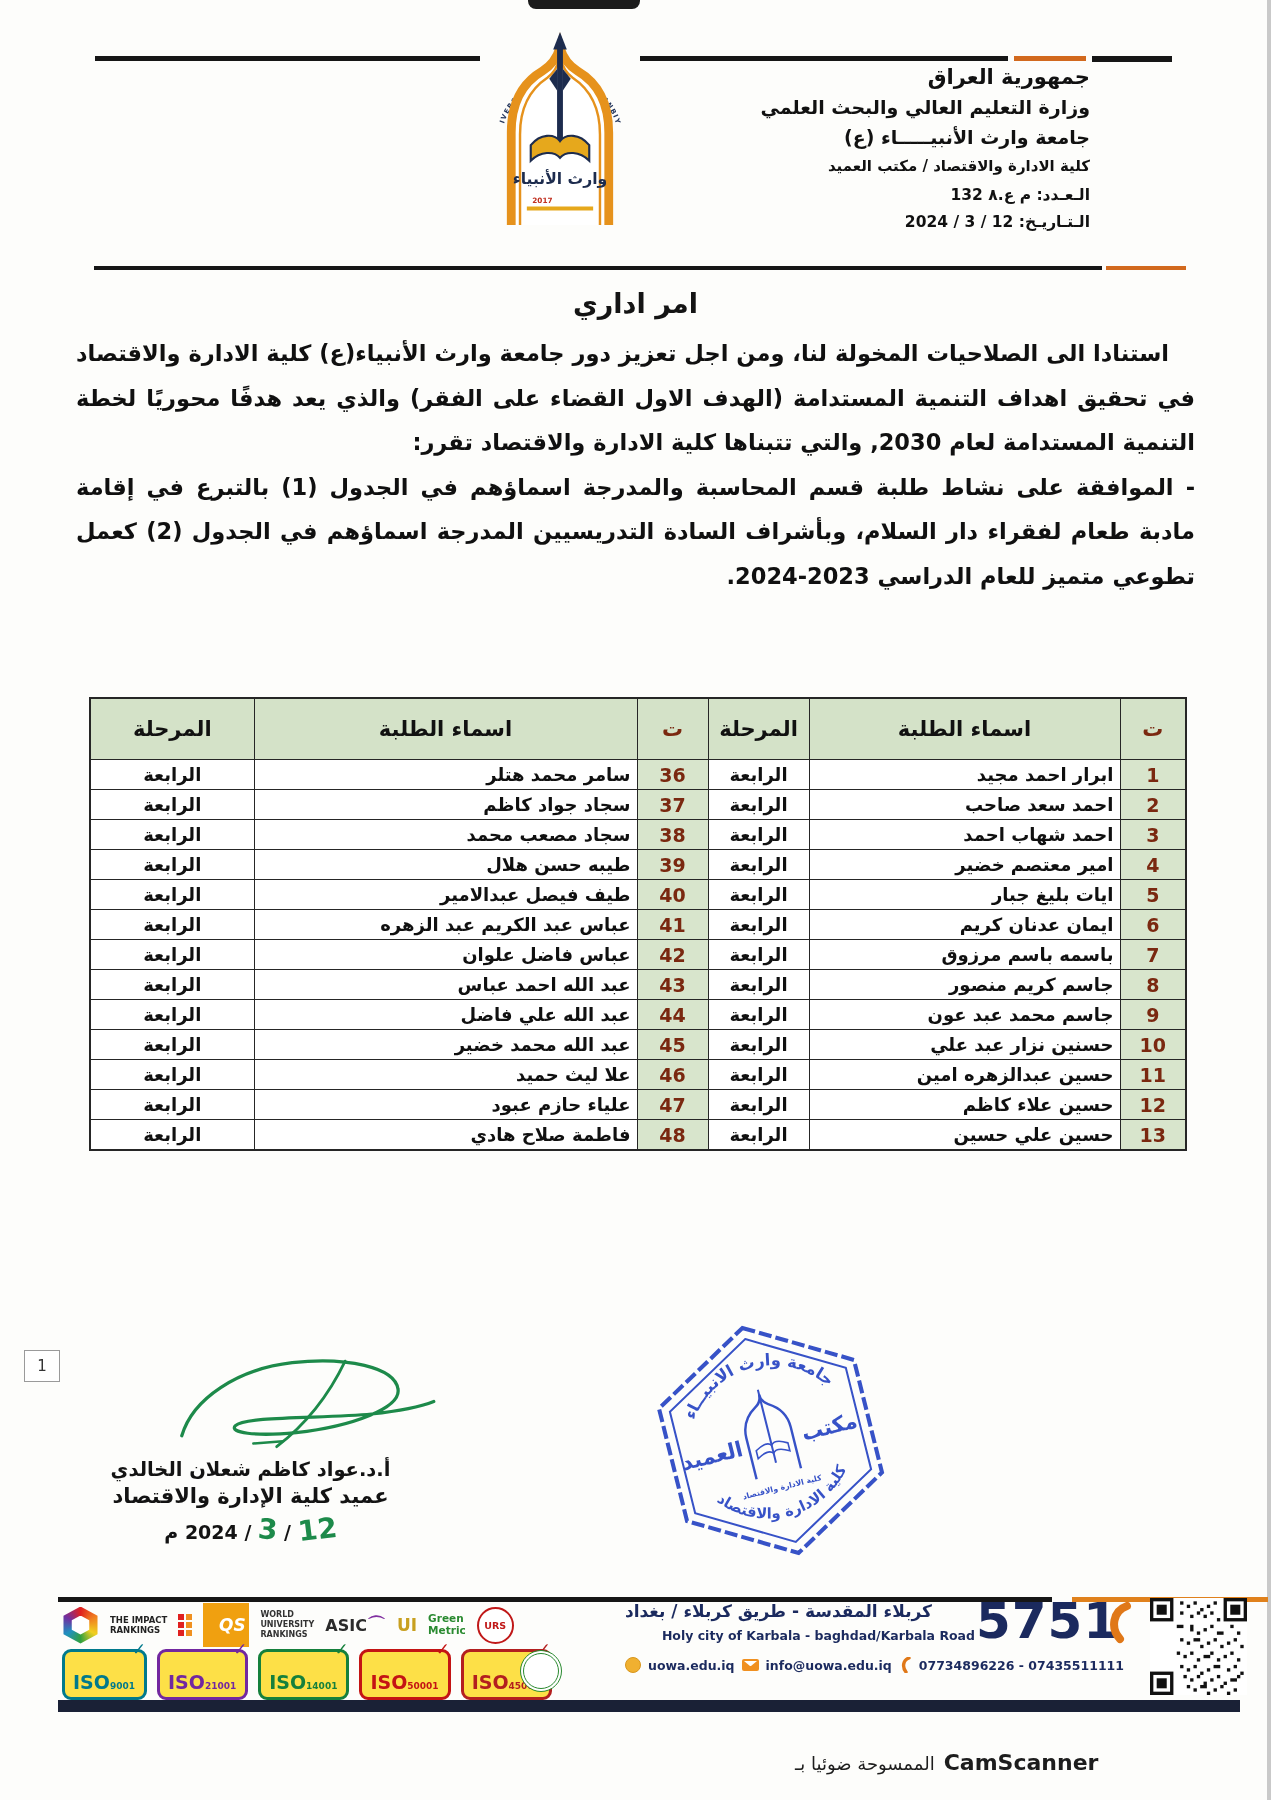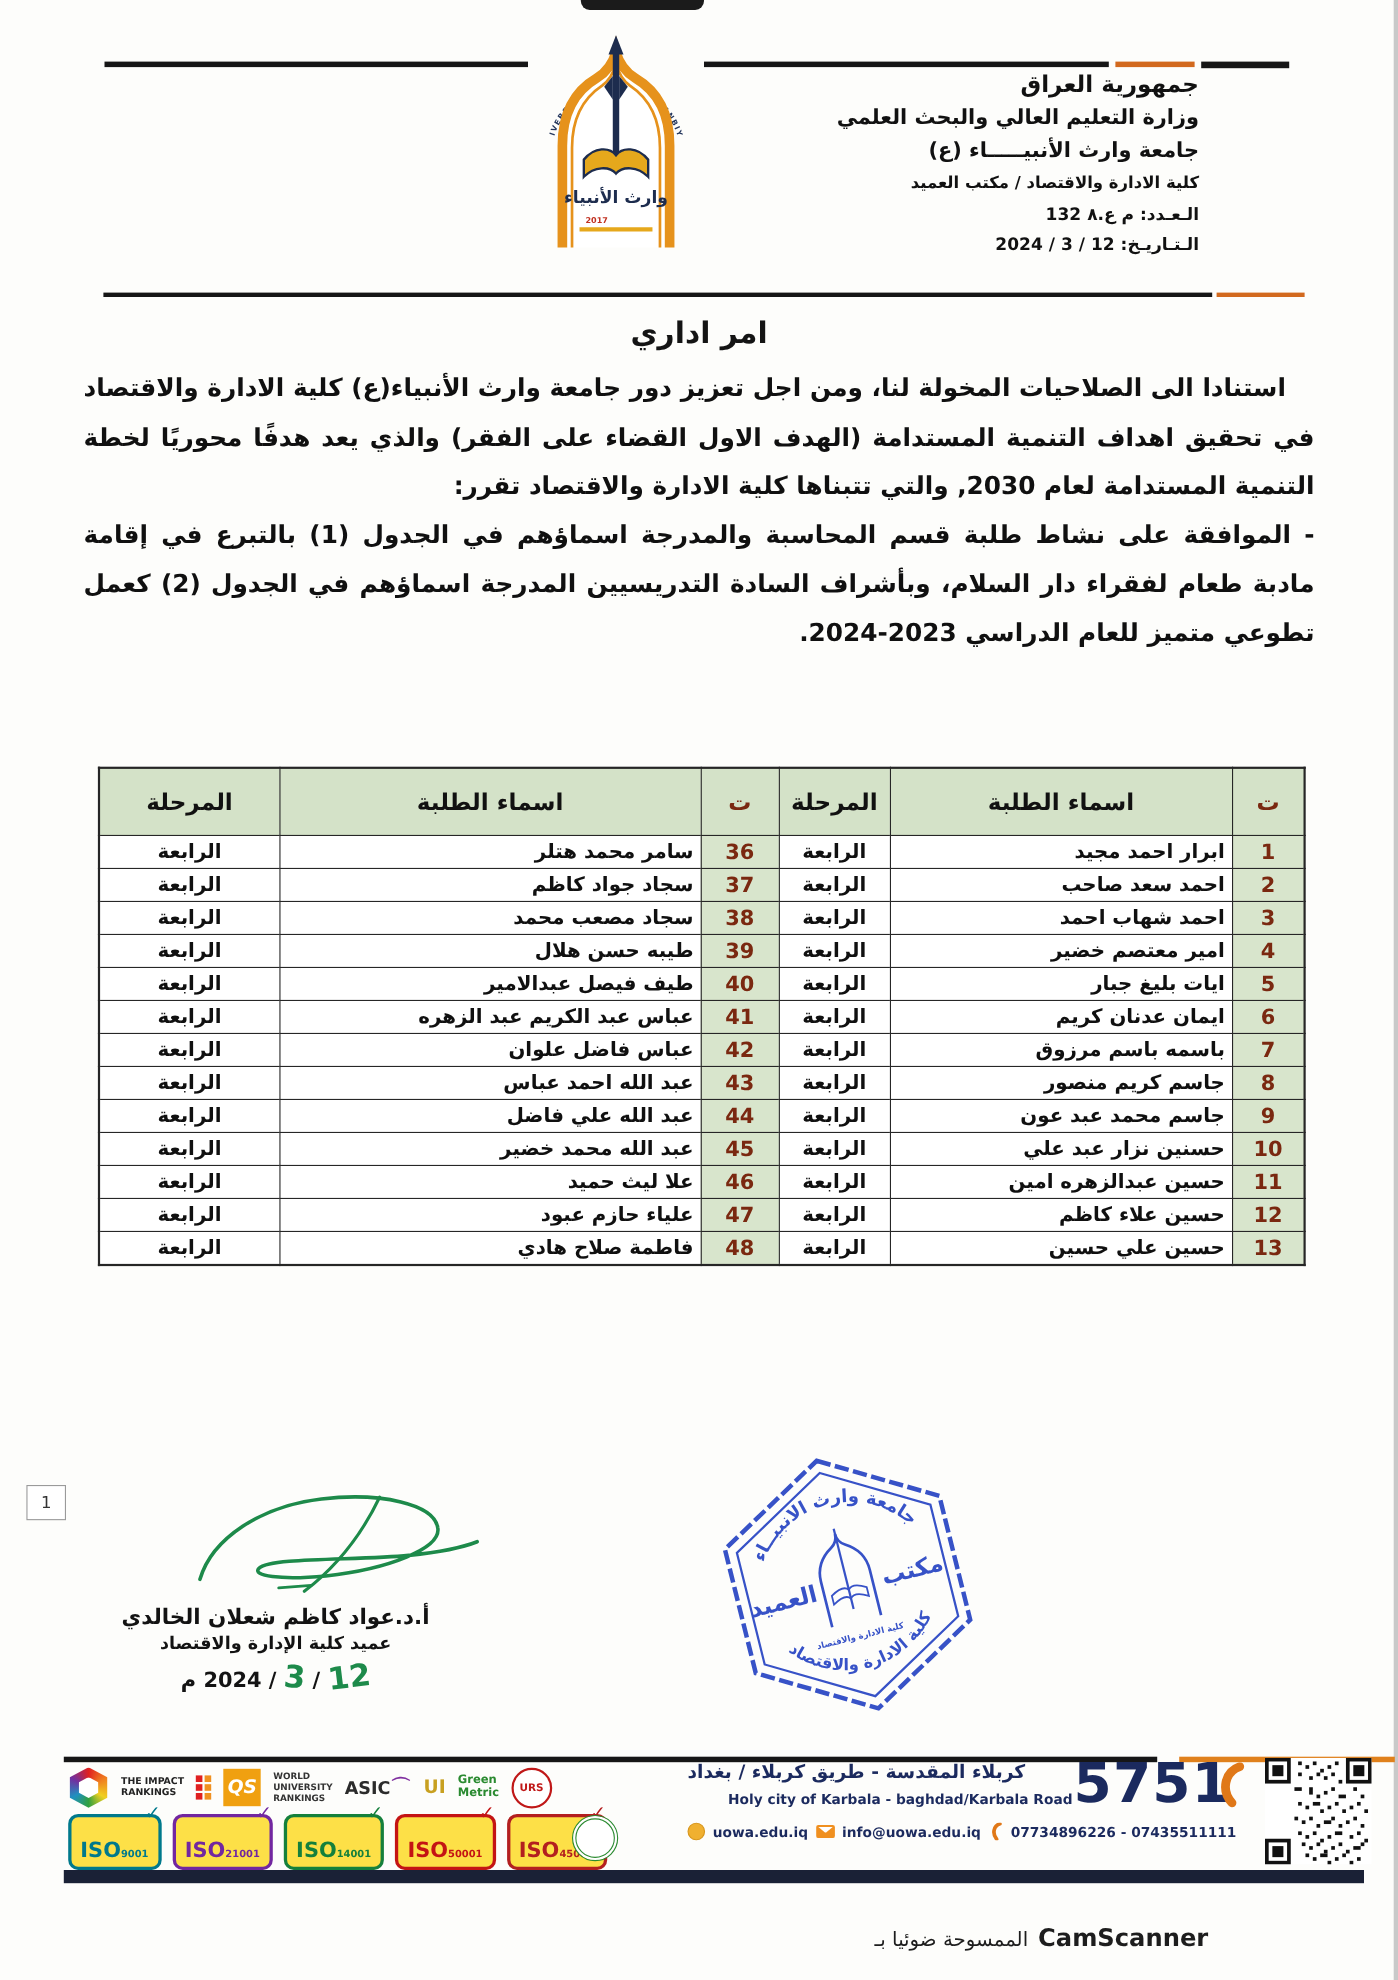--- a/index.html
+++ b/index.html
@@ -38,42 +38,42 @@
   table.roster th.num{color:#7a2810;}
   table.roster td{height:29px;font-weight:bold;font-size:18px;padding:0 6px;color:#101010;}
   table.roster td.num{background:#d8e5cc;color:#7a2810;text-align:center;font-size:19px;}
   table.roster td.name{text-align:right;}
   table.roster td.stage{text-align:center;}
 
   
   .sig-svg{position:absolute;left:160px;top:1348px;}
   .sig-block{position:absolute;left:108px;top:1458px;width:285px;text-align:center;direction:rtl;font-weight:bold;color:#131313;}
   .sig-block .name{font-size:19.5px;}
-  .sig-block .role{font-size:16px;margin-top:3px;text-align:center;}
+  .sig-block .role{font-size:21px;margin-top:3px;text-align:center;}
   .sig-block .date{font-size:19px;margin-top:5px;}
   .hand{color:#1d8a4a;font-size:28px;font-weight:bold;display:inline-block;transform:rotate(-7deg);}
   .hand.m{transform:rotate(5deg);}
 
   
   .stamp{position:absolute;left:648px;top:1318px;width:245px;height:245px;transform:rotate(-14deg);opacity:.93;}
 
   .pgnum{position:absolute;left:24px;top:1350px;width:34px;height:30px;border:1.5px solid #9a9a9a;
          display:flex;align-items:center;justify-content:center;font-size:15px;background:#fff;color:#333;}
 
   
   .rank-row{position:absolute;left:62px;top:1605px;height:40px;display:flex;align-items:center;gap:11px;}
   .hex{width:37px;height:37px;clip-path:polygon(50% 0,96% 25%,96% 75%,50% 100%,4% 75%,4% 25%);
        background:conic-gradient(#e02020,#f08020,#f0d020,#30a040,#2090c0,#7030a0,#e02020);position:relative;flex:none;}
   .hex::after{content:"";position:absolute;inset:9px;background:#fff;clip-path:inherit;}
   .impact-txt{font-size:8.5px;font-weight:bold;color:#222;line-height:1.2;}
   .dots{display:grid;grid-template-columns:repeat(2,6px);grid-auto-rows:6px;gap:2px;flex:none;}
   .dots i{background:#e02020;}
   .dots i:nth-child(even){background:#f09020;}
-  .qs{width:34px;height:34px;background:#f0a010;color:#fff;font-weight:bold;font-style:italic;font-size:17px;
-      display:flex;align-items:center;justify-content:center;flex:none;}
+  .qs{width:34px;height:44px;background:#f0a010;color:#fff;font-weight:bold;font-style:italic;font-size:17px;
+      display:flex;align-items:center;justify-content:center;flex:none;padding-left:12px;}
   .wur-txt{font-size:8px;font-weight:bold;color:#333;line-height:1.25;}
   .asic{font-size:16px;font-weight:bold;color:#2b2b2b;}
   .swoosh{color:#8030a0;font-weight:bold;font-size:19px;}
   .ui{font-size:17px;font-weight:bold;color:#c8a020;}
   .gm-txt{font-size:10.5px;font-weight:bold;color:#2a8a30;line-height:1.1;}
   .urs{width:33px;height:33px;border:2.5px solid #c01818;border-radius:50%;color:#c01818;font-size:9.5px;
        font-weight:bold;display:flex;align-items:center;justify-content:center;flex:none;background:#fff;}
   .iso-row{position:absolute;left:62px;top:1649px;display:flex;gap:10px;align-items:center;}
   .iso{position:relative;border:3px solid;border-radius:9px;padding:19px 9px 3px 8px;font-weight:bold;
        font-size:19px;background:#fde047;line-height:1.2;}

